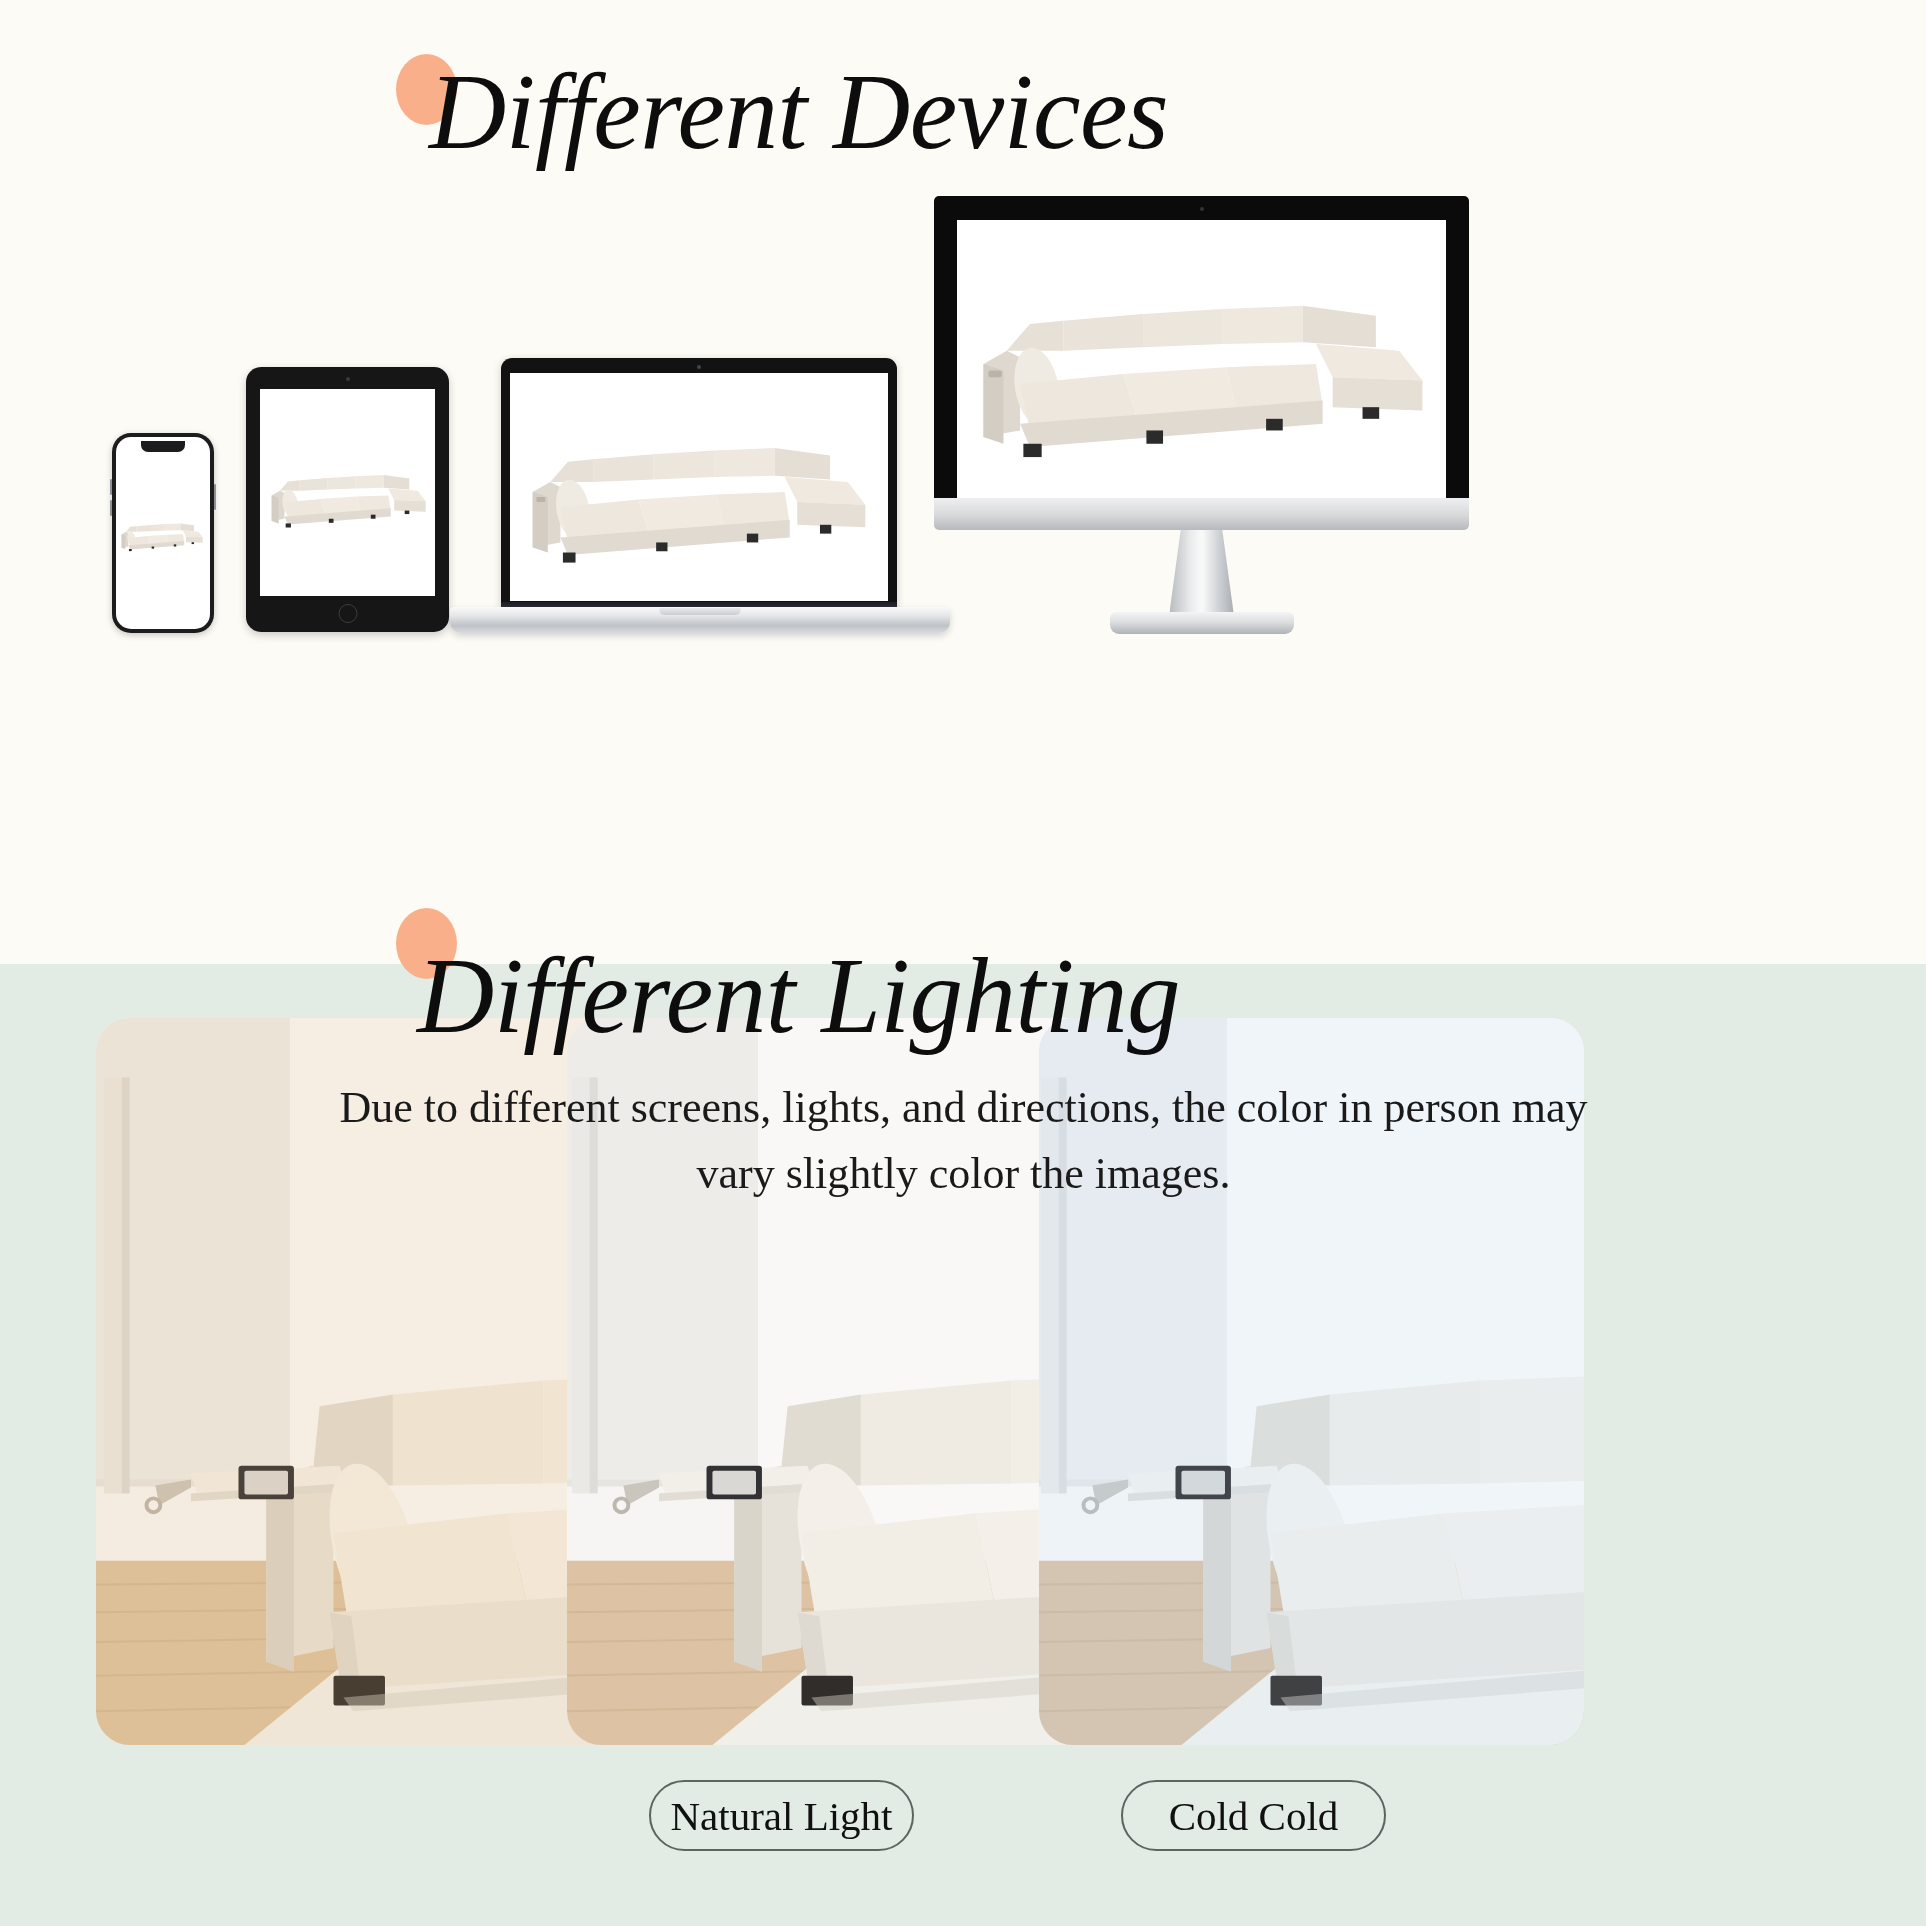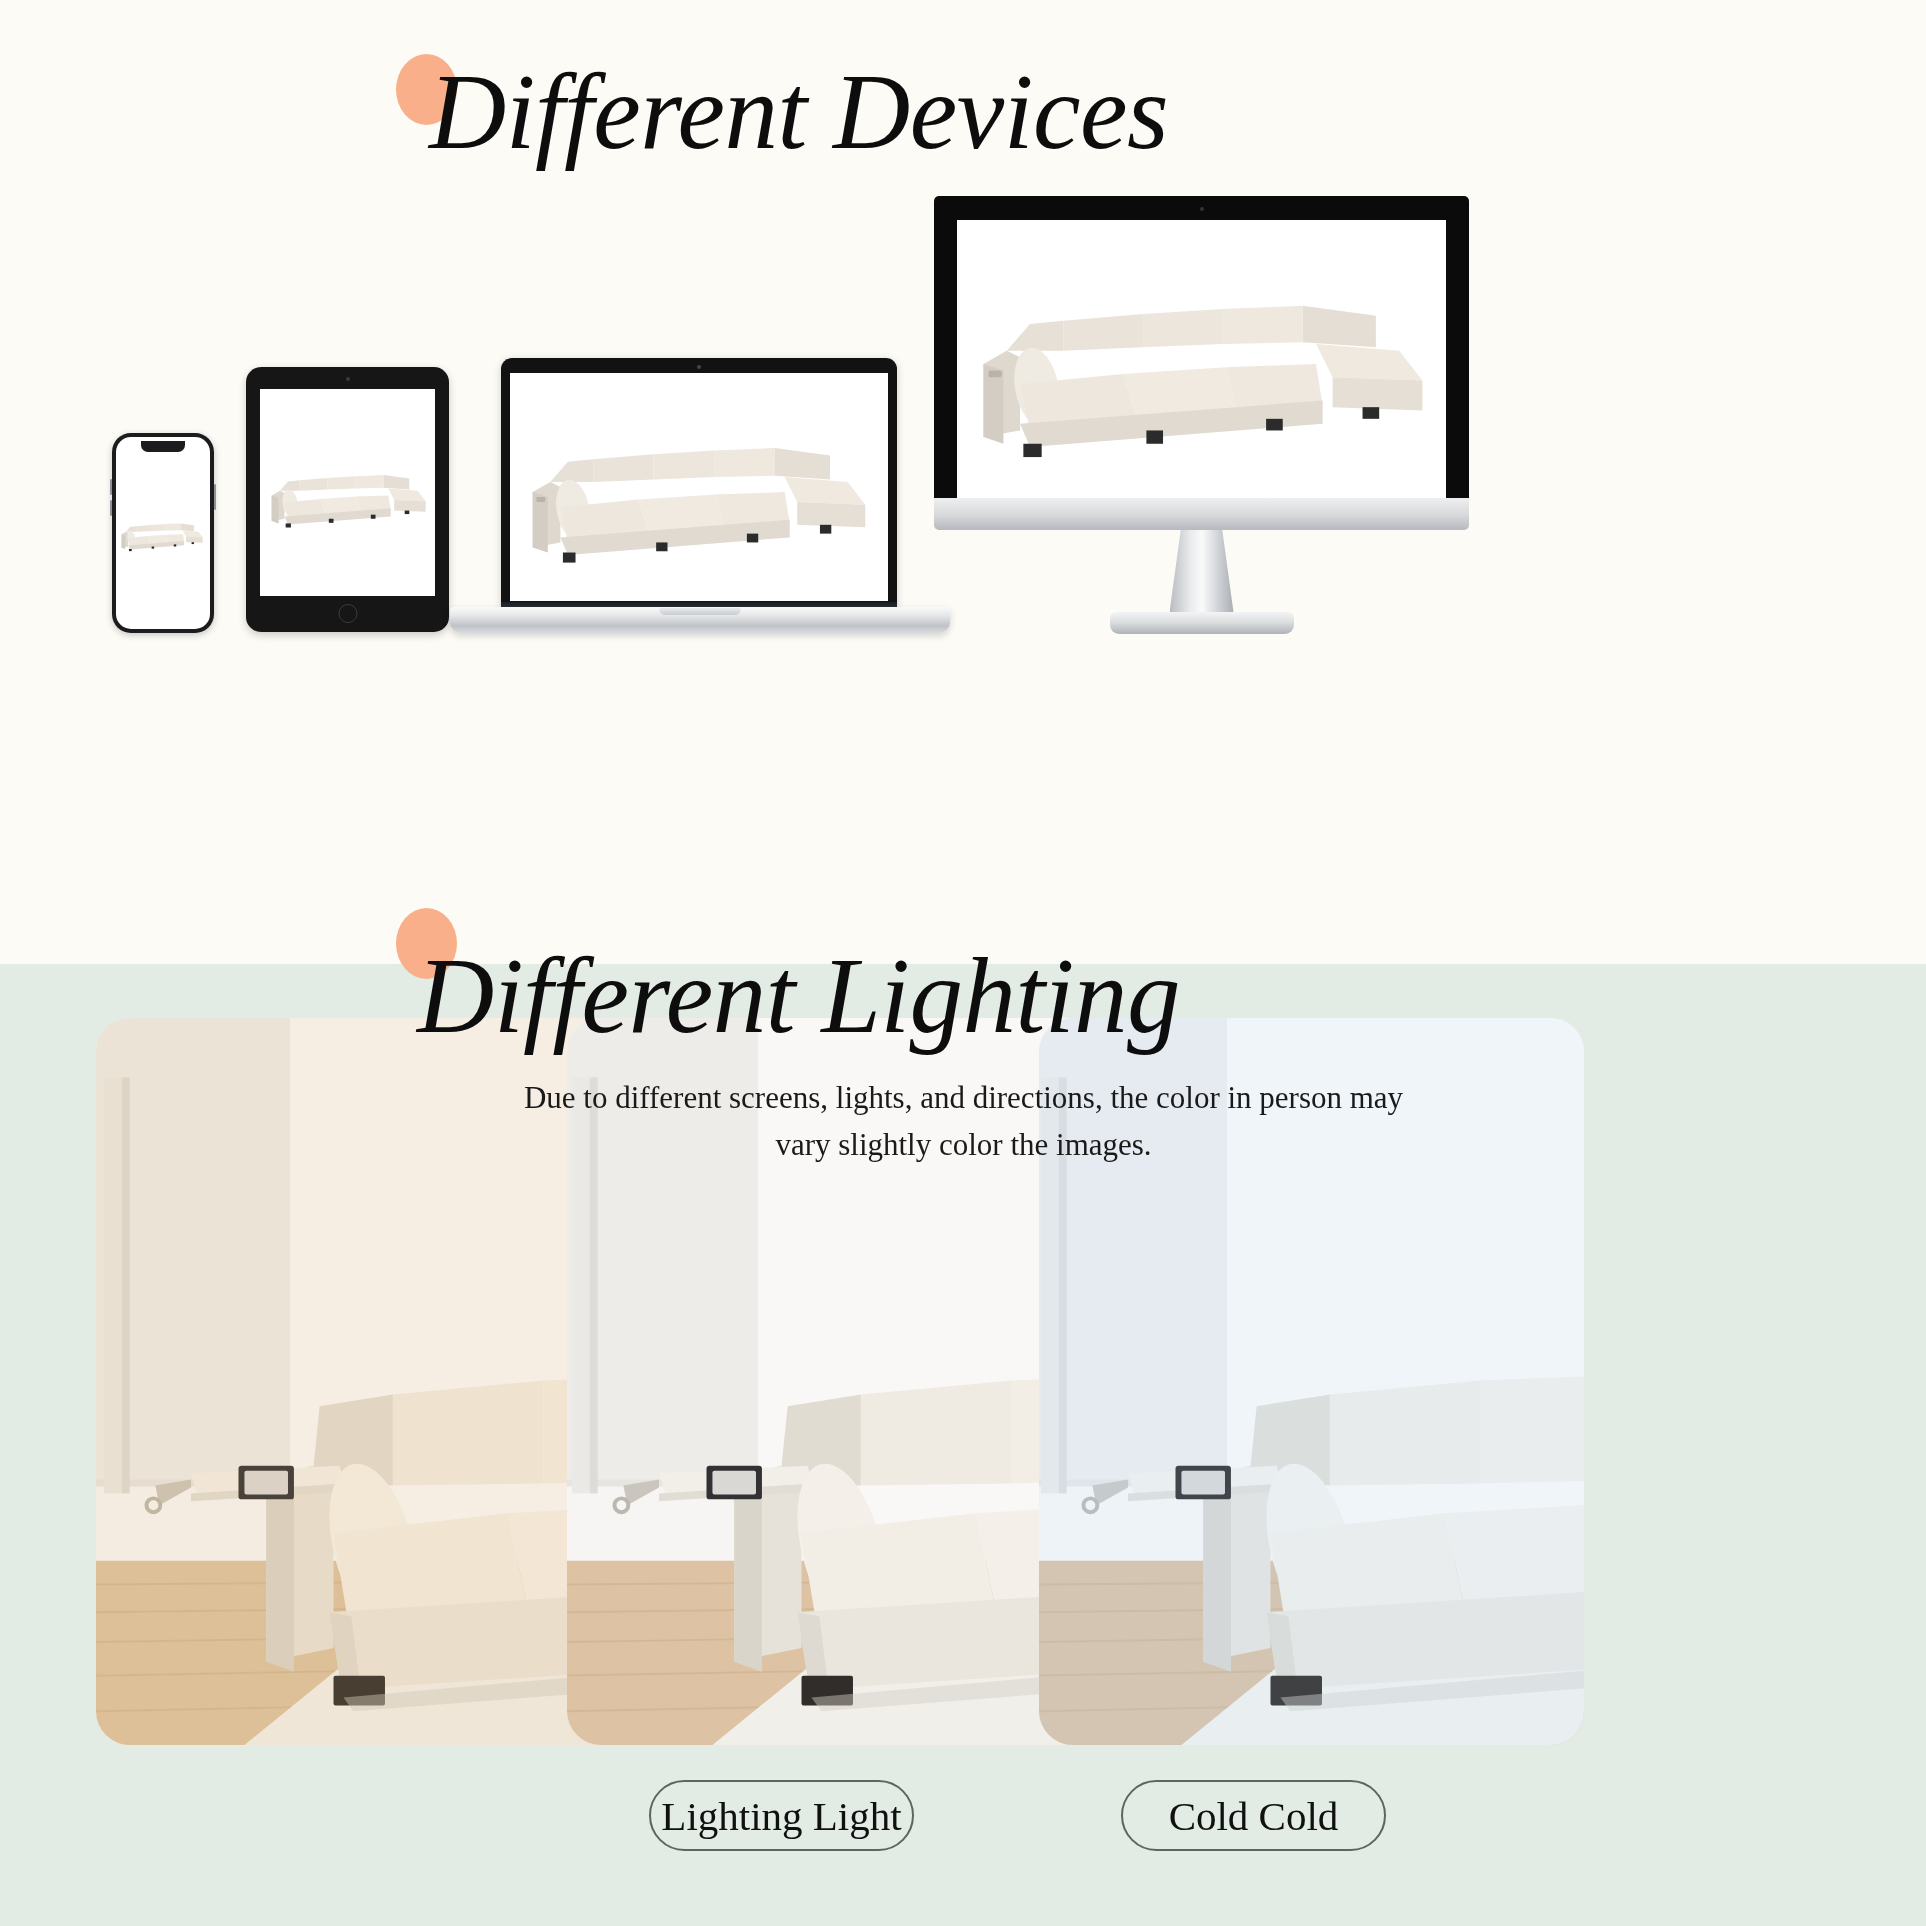--- a/index.html
+++ b/index.html
@@ -48,21 +48,21 @@
     z-index: 10;
   }
   #dot-1 { left: 396px; top: 54px; }
   #dot-2 { left: 396px; top: 908px; }
 
   
   #subtext {
     position: absolute;
     top: 1075px; left: 0; width: 1927px;
     text-align: center;
-    font-size: 31px;
+    font-size: 44px;
     line-height: 1.5;
     color: #1A1A1A;
     z-index: 12;
   }
   #subtext .line { display: block; }
 
   
   #devices { position: absolute; left: 0; top: 188px; width: 1927px; height: 693px; }
 
   
@@ -544,18 +544,18 @@
           <rect x="560" y="630" width="54" height="28" rx="2" fill="#2A2724"></rect>
           <path d="M250 686 L772 640 L772 660 L260 700 Z" fill="#D0D1CE" opacity="0.45"></path>
         </svg>
       </div>
       <div class="tint" id="tint-cold"></div>
     </div>
 
   </div>
 
   <div id="labels">
-    <div class="pill" id="pill-1">Lighting Light</div>
+    <div class="pill" id="pill-1">Natural Light</div>
     <div class="pill" id="pill-2">Cold Cold</div>
   </div>
 
 </div>
 
 
 </body></html>

